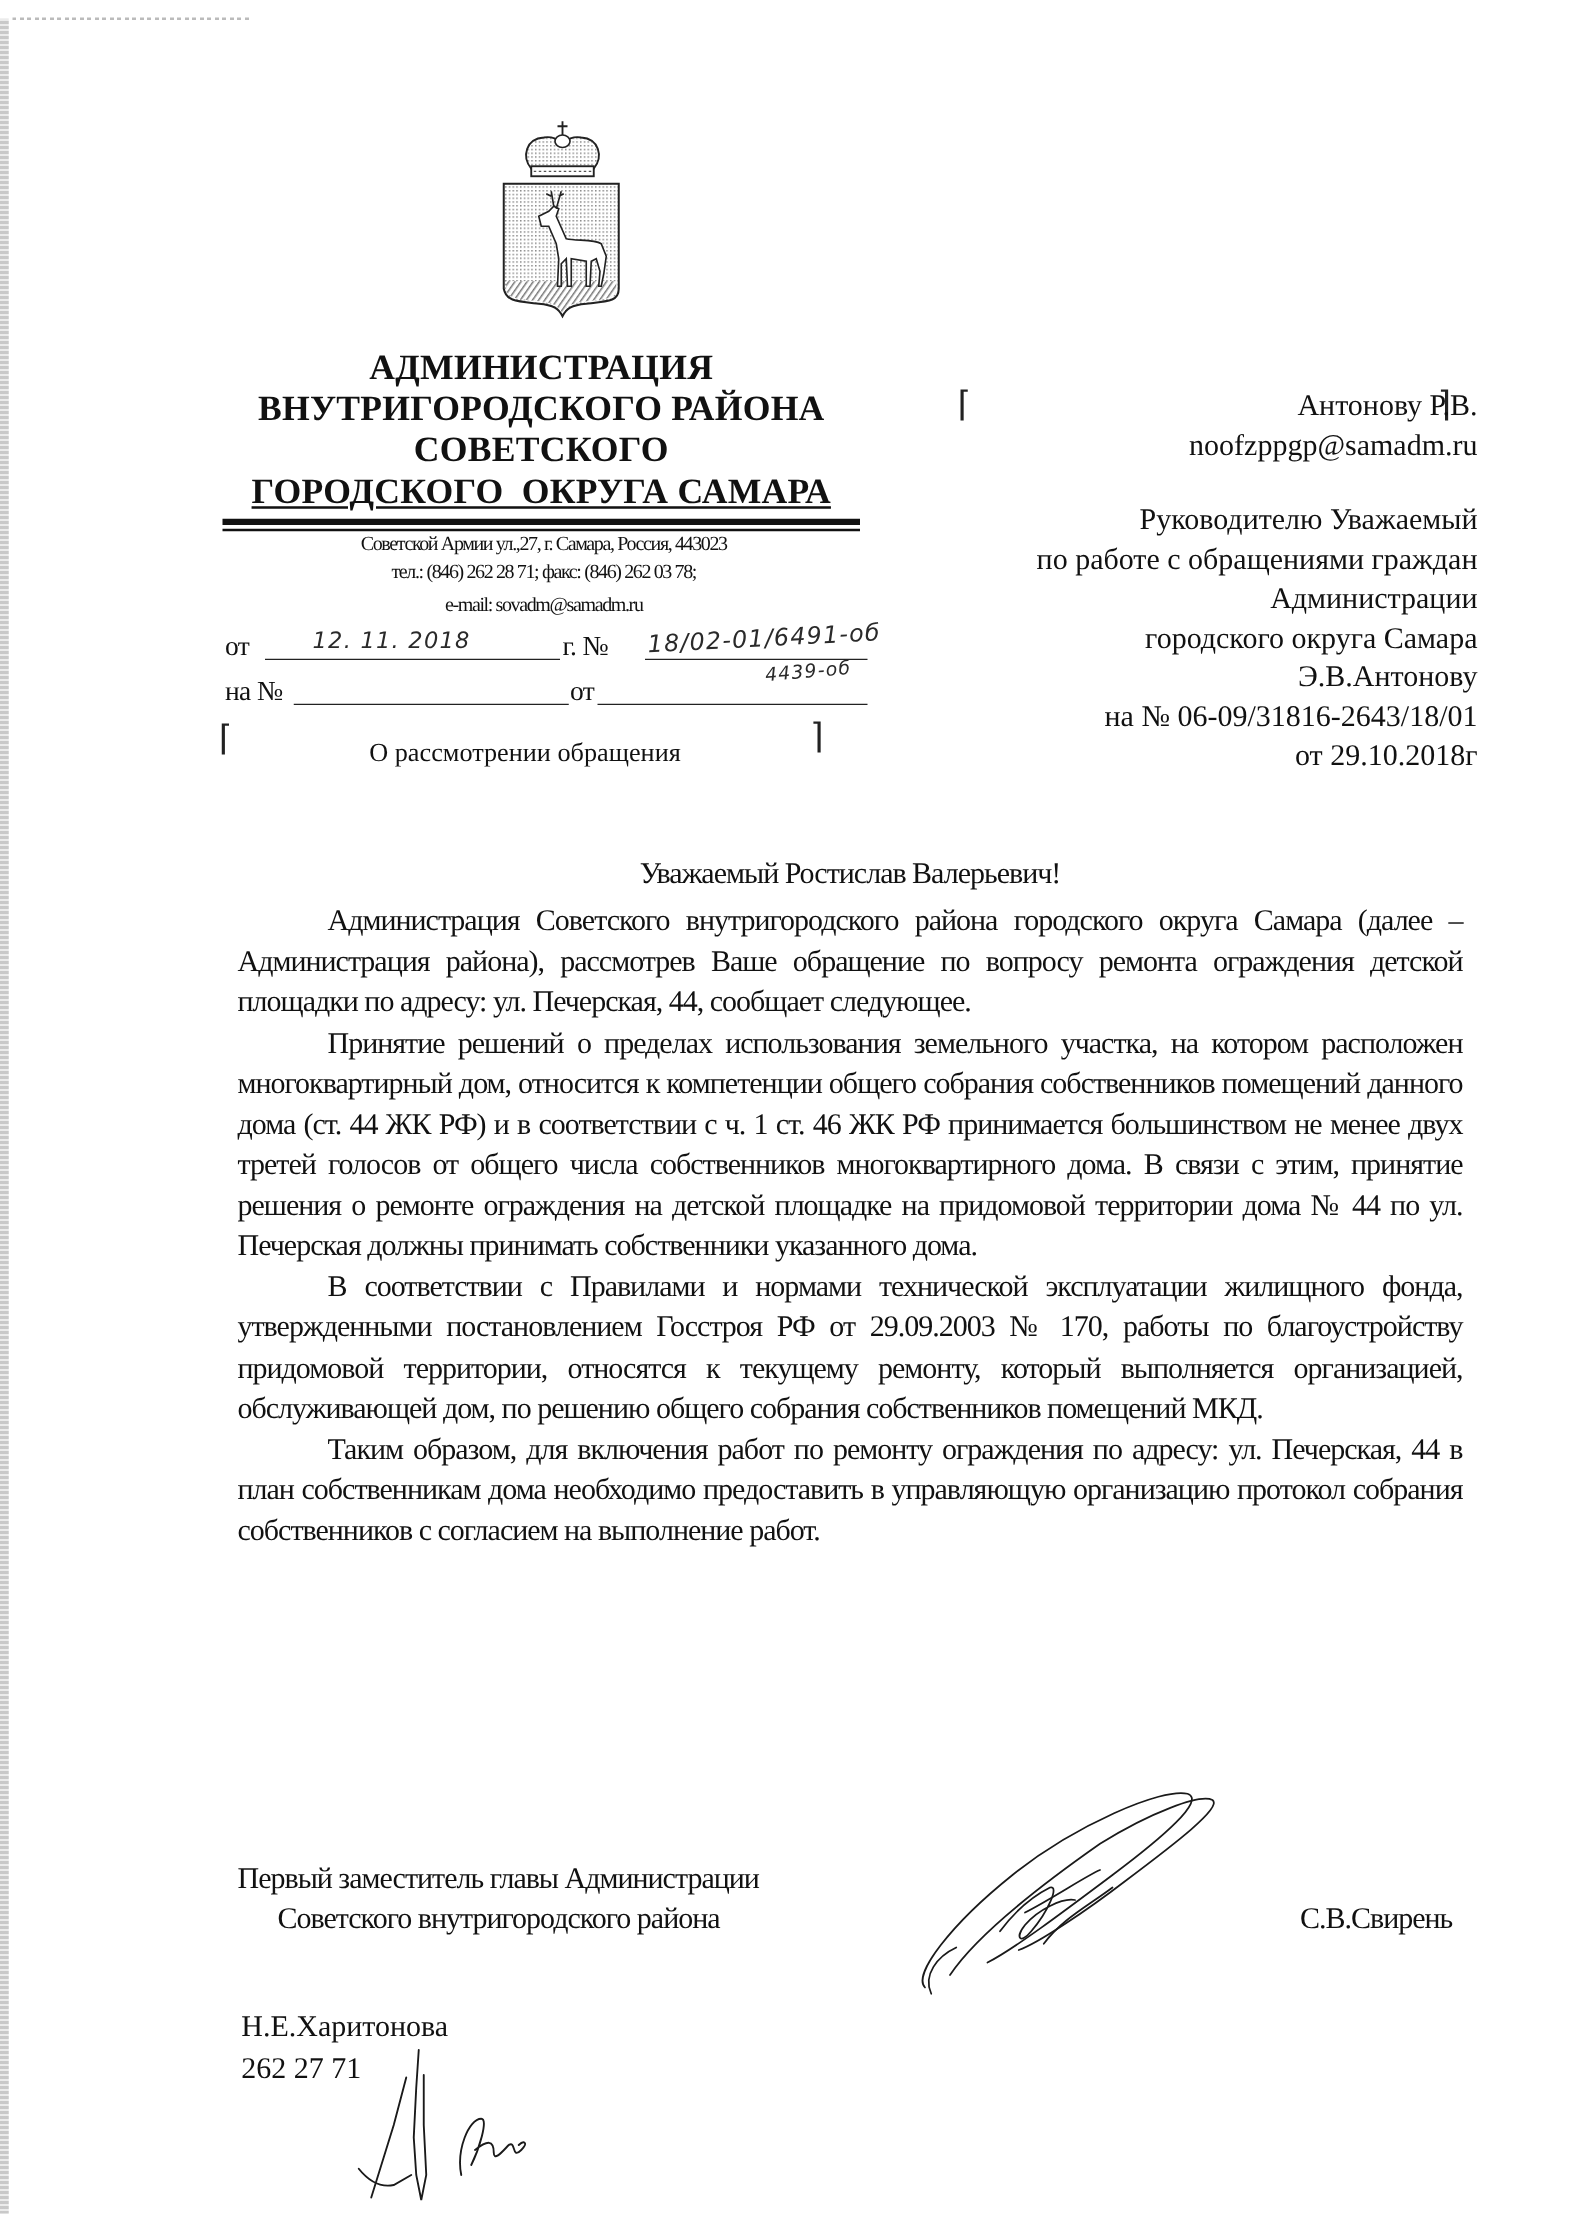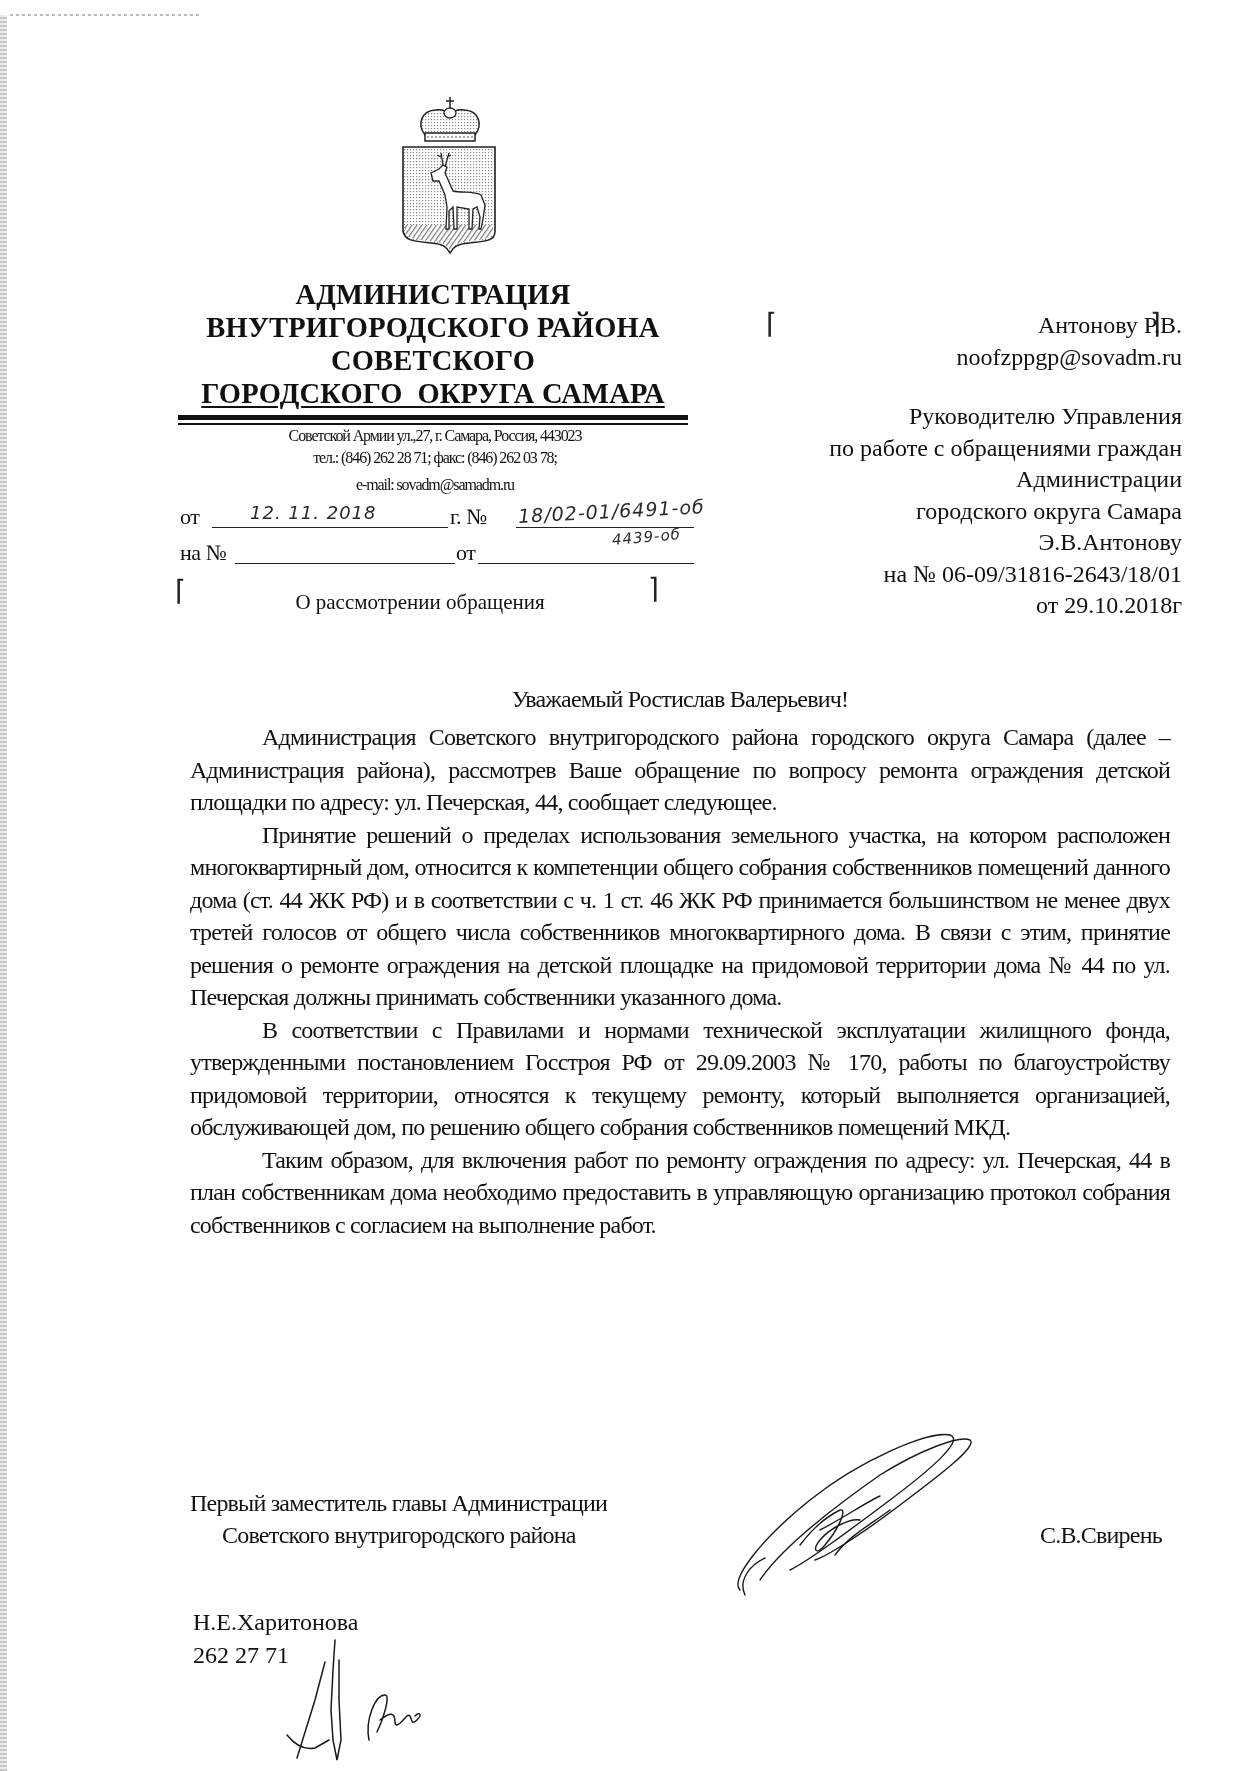--- a/index.html
+++ b/index.html
@@ -117,23 +117,23 @@
 <div class="fill-line" style="left:478px; top:539px; width:216px;"></div>
 
 <span class="bracket" style="left:175px; top:577px;">⌈</span>
 <div class="subject" style="left:180px; width:480px; text-align:center;margin-top:16px;">О рассмотрении обращения</div>
 <span class="bracket" style="left:648px; top:575px;">⌉</span>
 
 <span class="bracket" style="left:766px; top:310px;">⌈</span>
 <span class="bracket" style="left:1150px; top:310px;">⌉</span>
 <div class="addr">
   <div>Антонову Р.В.</div>
-  <div>noofzppgp@sovadm.ru</div>
+  <div>noofzppgp@samadm.ru</div>
   <div class="gap"></div>
-  <div>Руководителю Управления</div>
+  <div>Руководителю Уважаемый</div>
   <div>по работе с обращениями граждан</div>
   <div>Администрации</div>
   <div>городского округа Самара</div>
   <div>Э.В.Антонову</div>
   <div>на № 06-09/31816-2643/18/01</div>
   <div>от 29.10.2018г</div>
 </div>
 
 <div class="greeting">Уважаемый Ростислав Валерьевич!</div>
 <div class="body">

